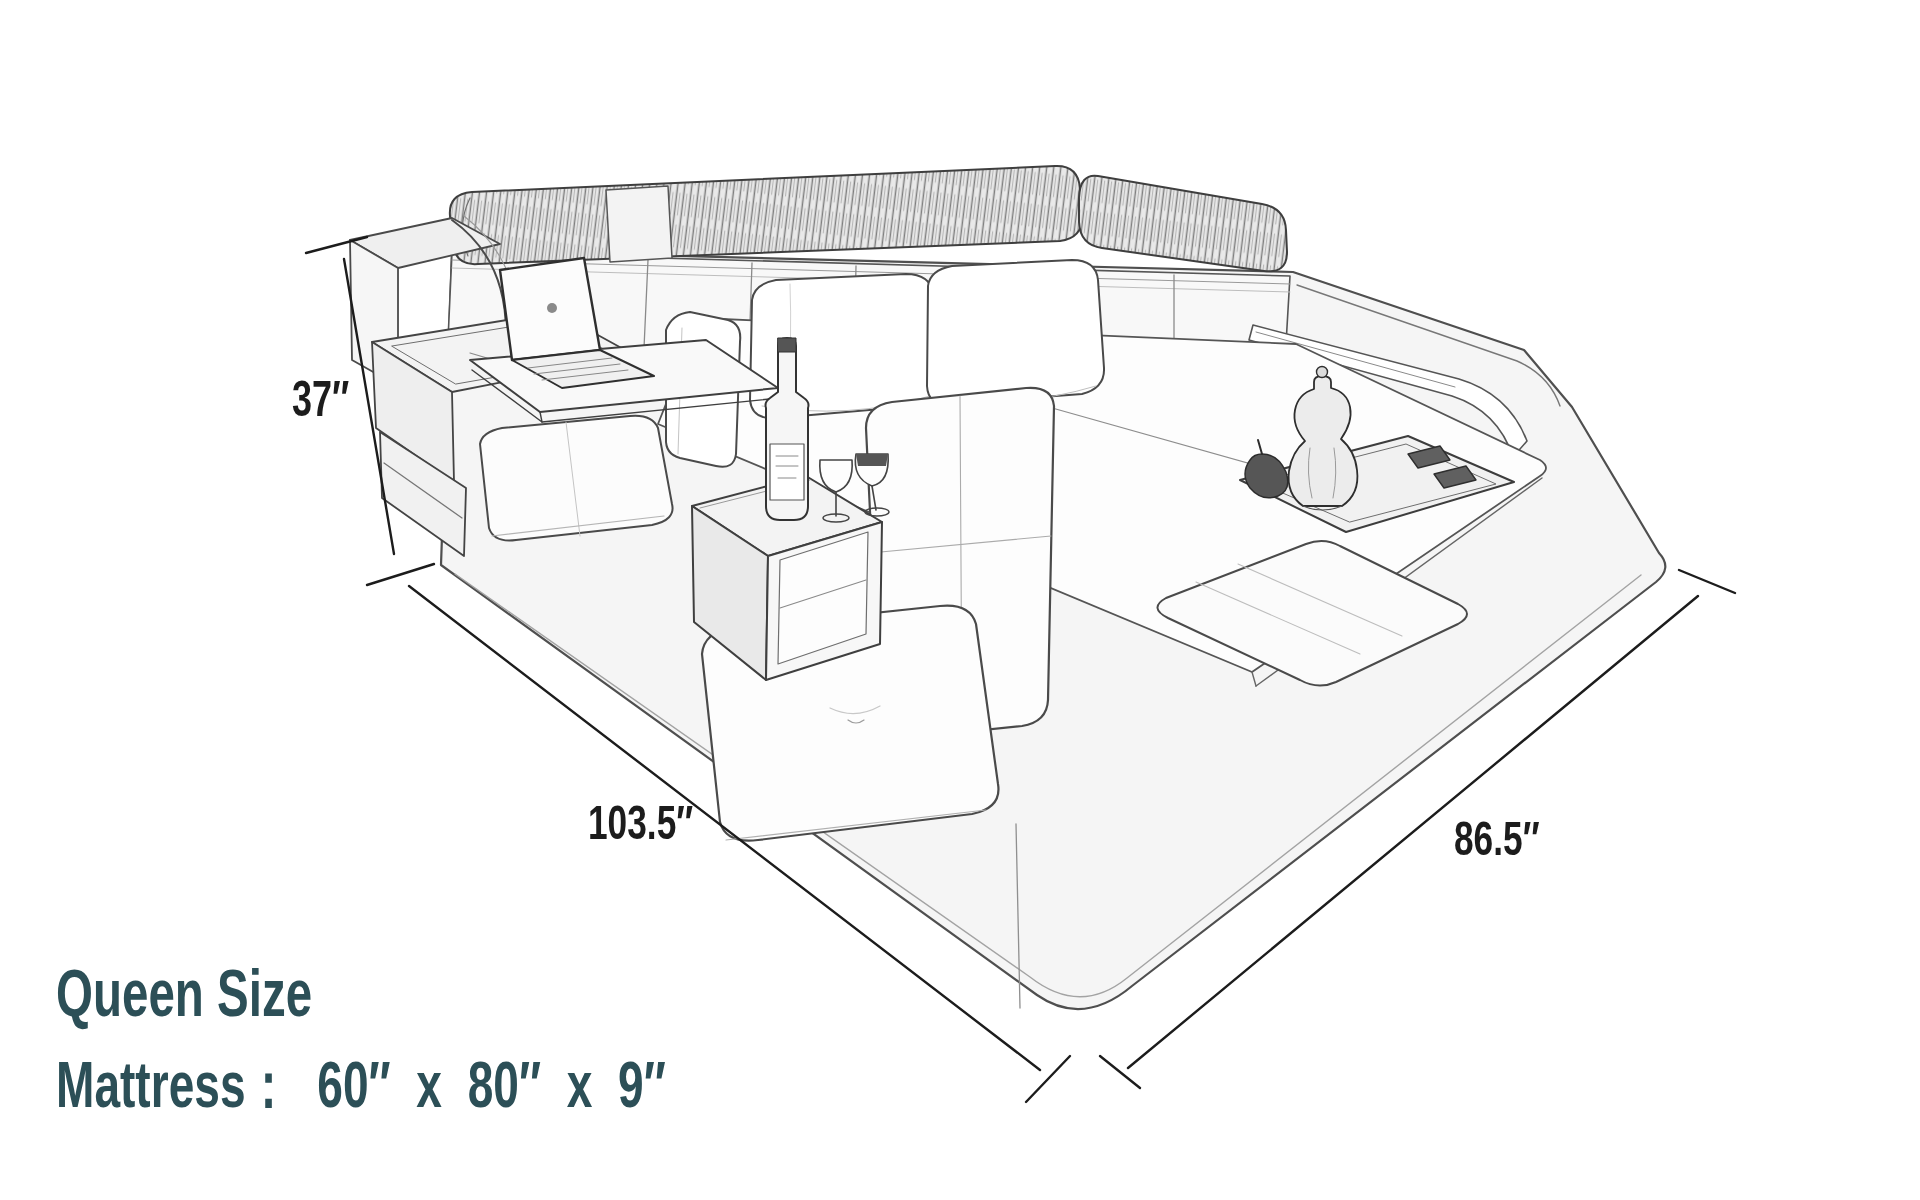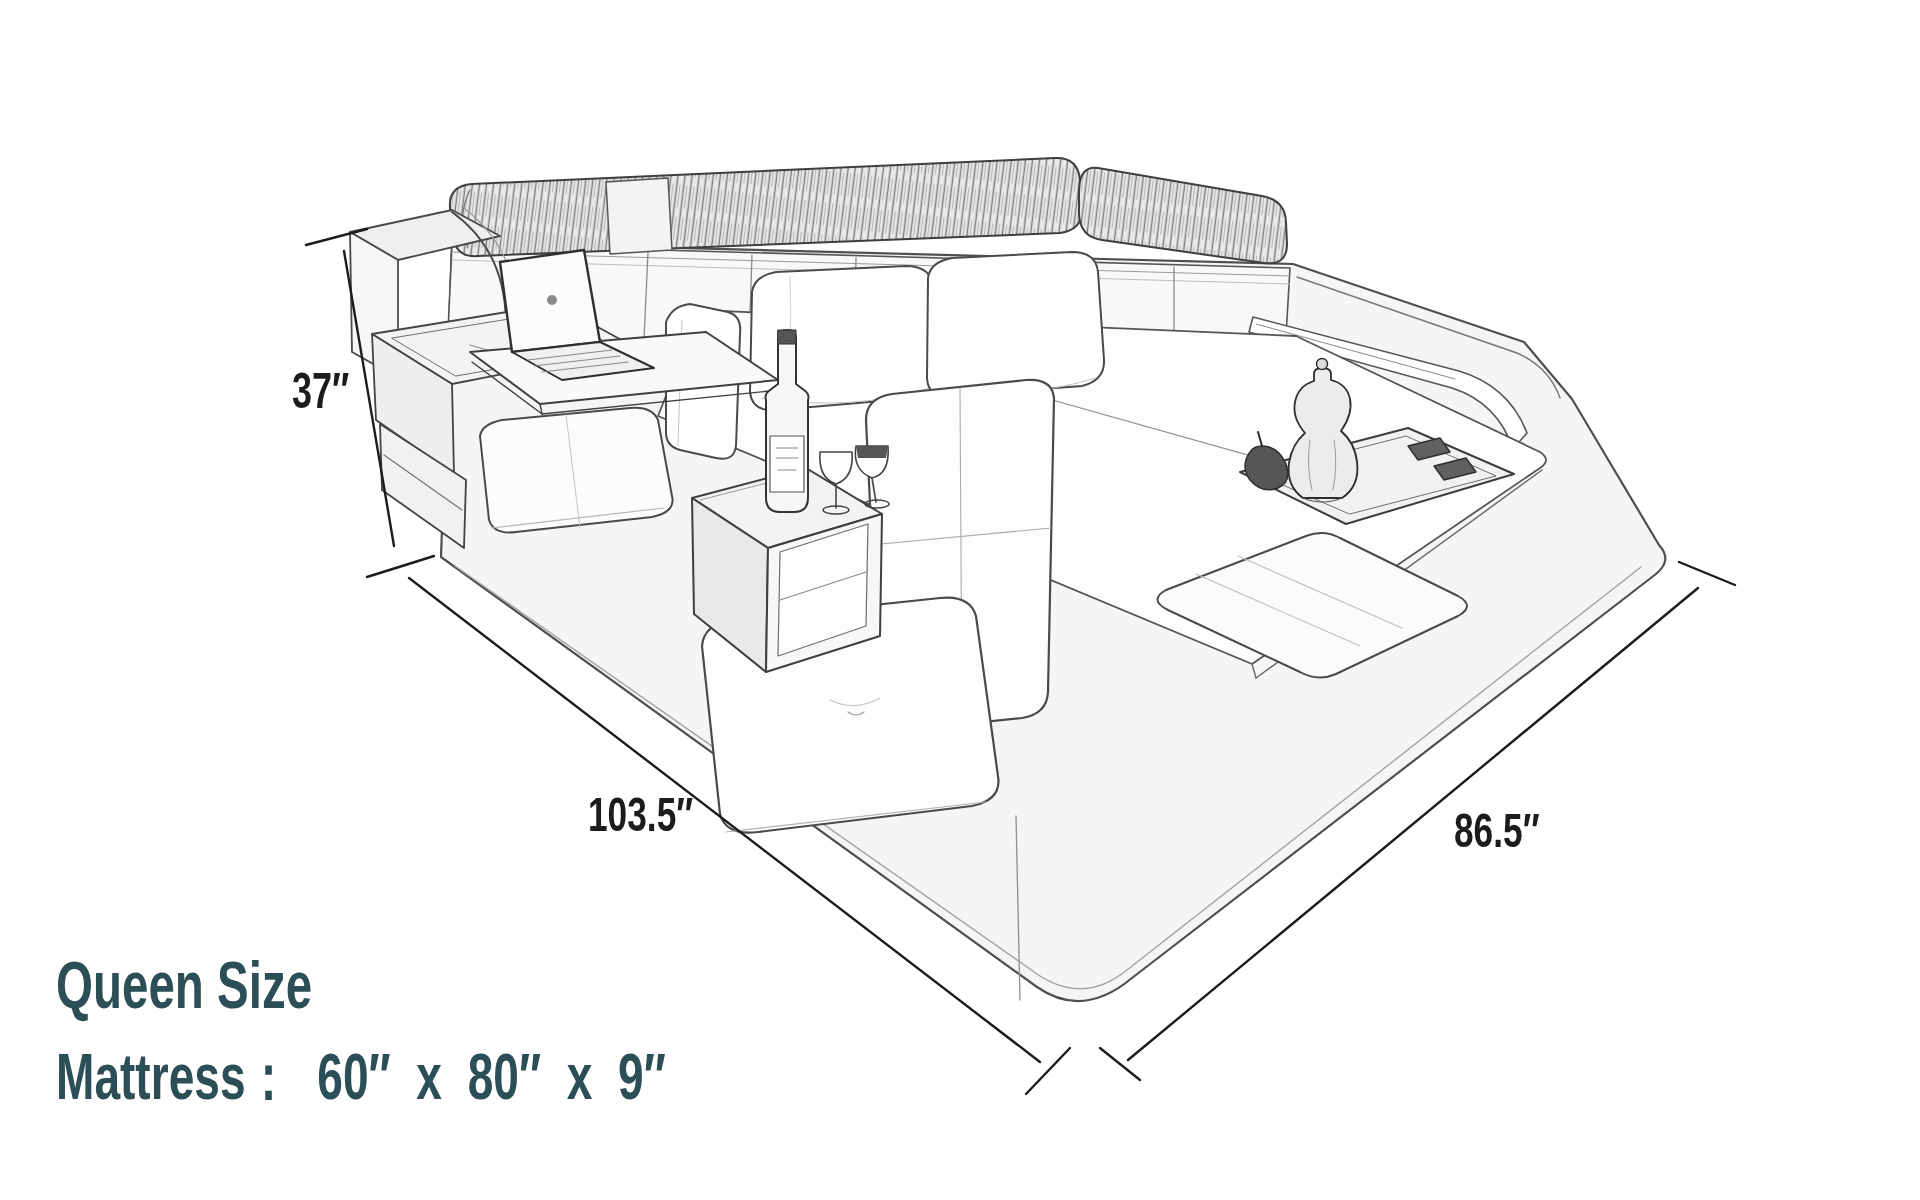--- a/index.html
+++ b/index.html
@@ -1,21 +1,21 @@
 <!DOCTYPE html>
 <html style="--caption-text: #2c4f57; --dimension-text: #1c1c1c; --sketch-stroke: #4a4a4a; --background: #ffffff;"><head>
 <meta charset="utf-8">
 <style>
   html,body{margin:0;padding:0;}
   body{
     width:1920px;height:1200px;position:relative;overflow:hidden;
     background:var(--background,#fff);
     font-family:"Liberation Sans",sans-serif;
   }
-  .stage{position:absolute;inset:0;}
+  .stage{position:absolute;inset:0;margin-top:8px;}
   svg.sketch{position:absolute;left:0;top:0;}
 
   .dim{
     position:absolute;
     font-family:"Liberation Sans",sans-serif;
     font-weight:600;
     color:var(--dimension-text,#1c1c1c);
     transform:scaleX(.72);
     transform-origin:left top;
     white-space:nowrap;

